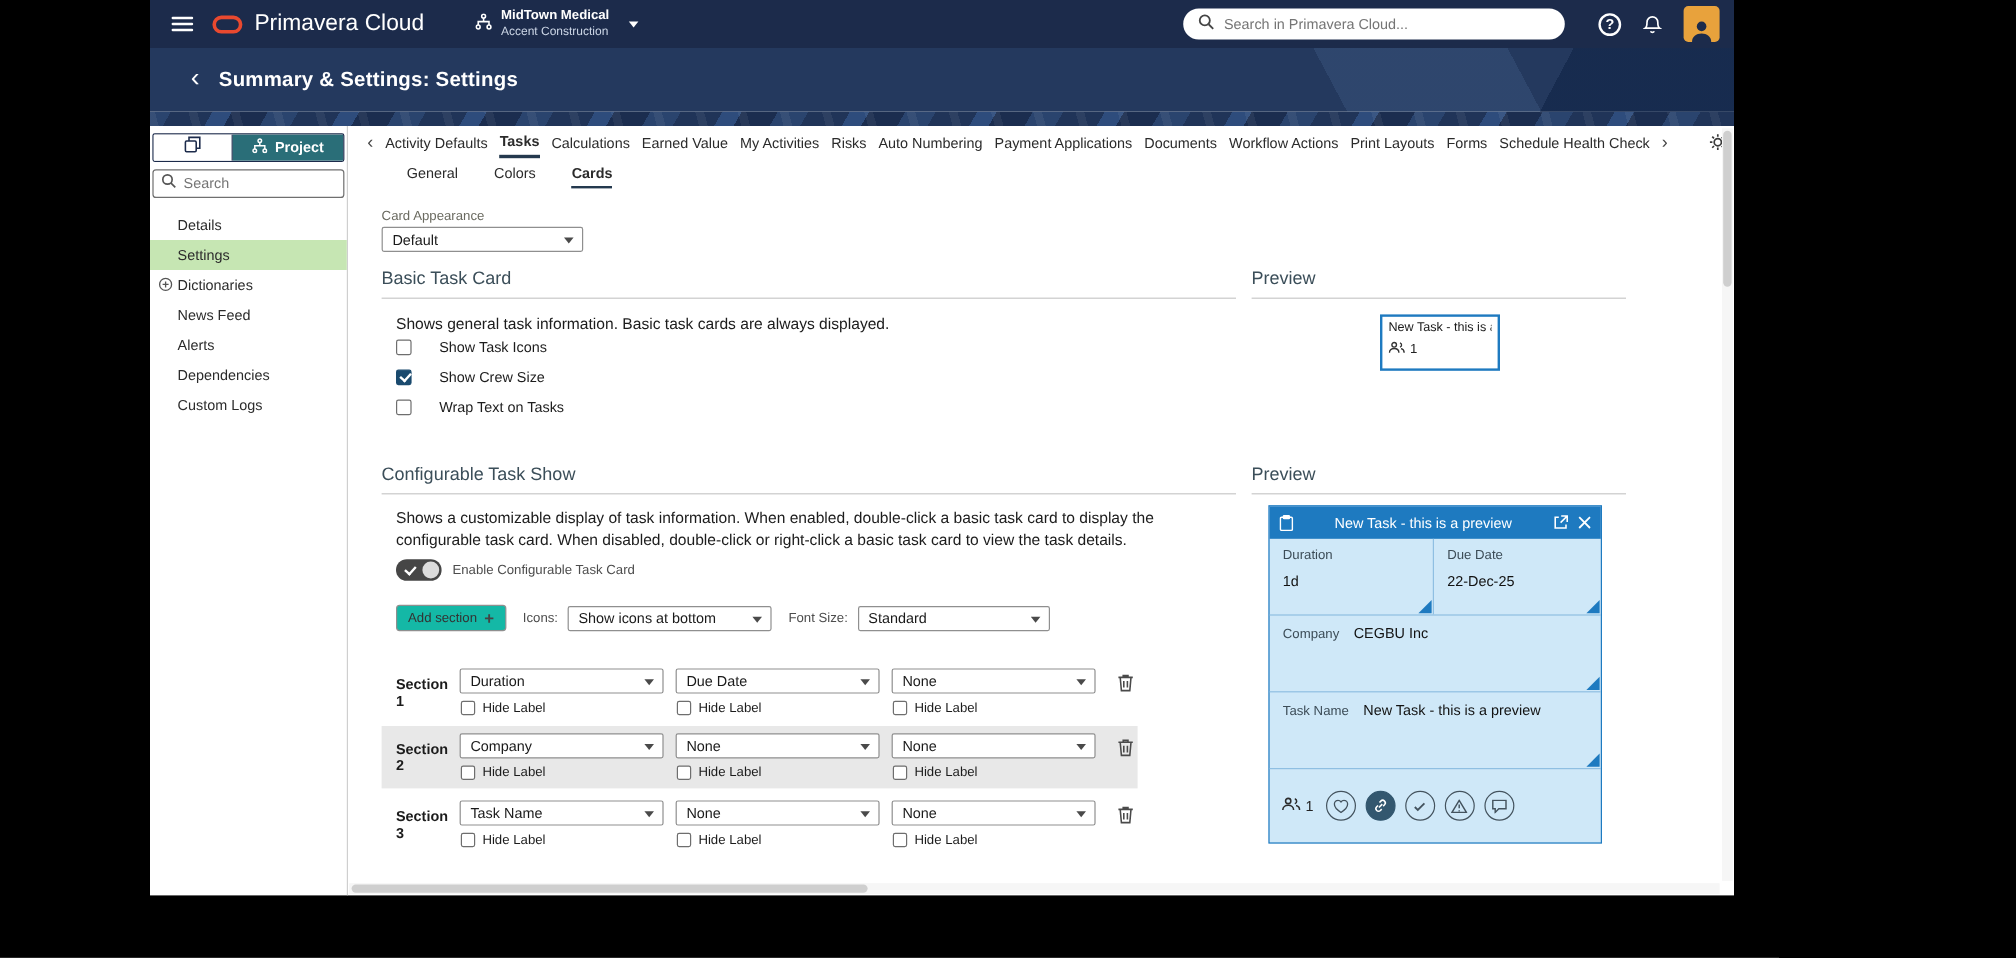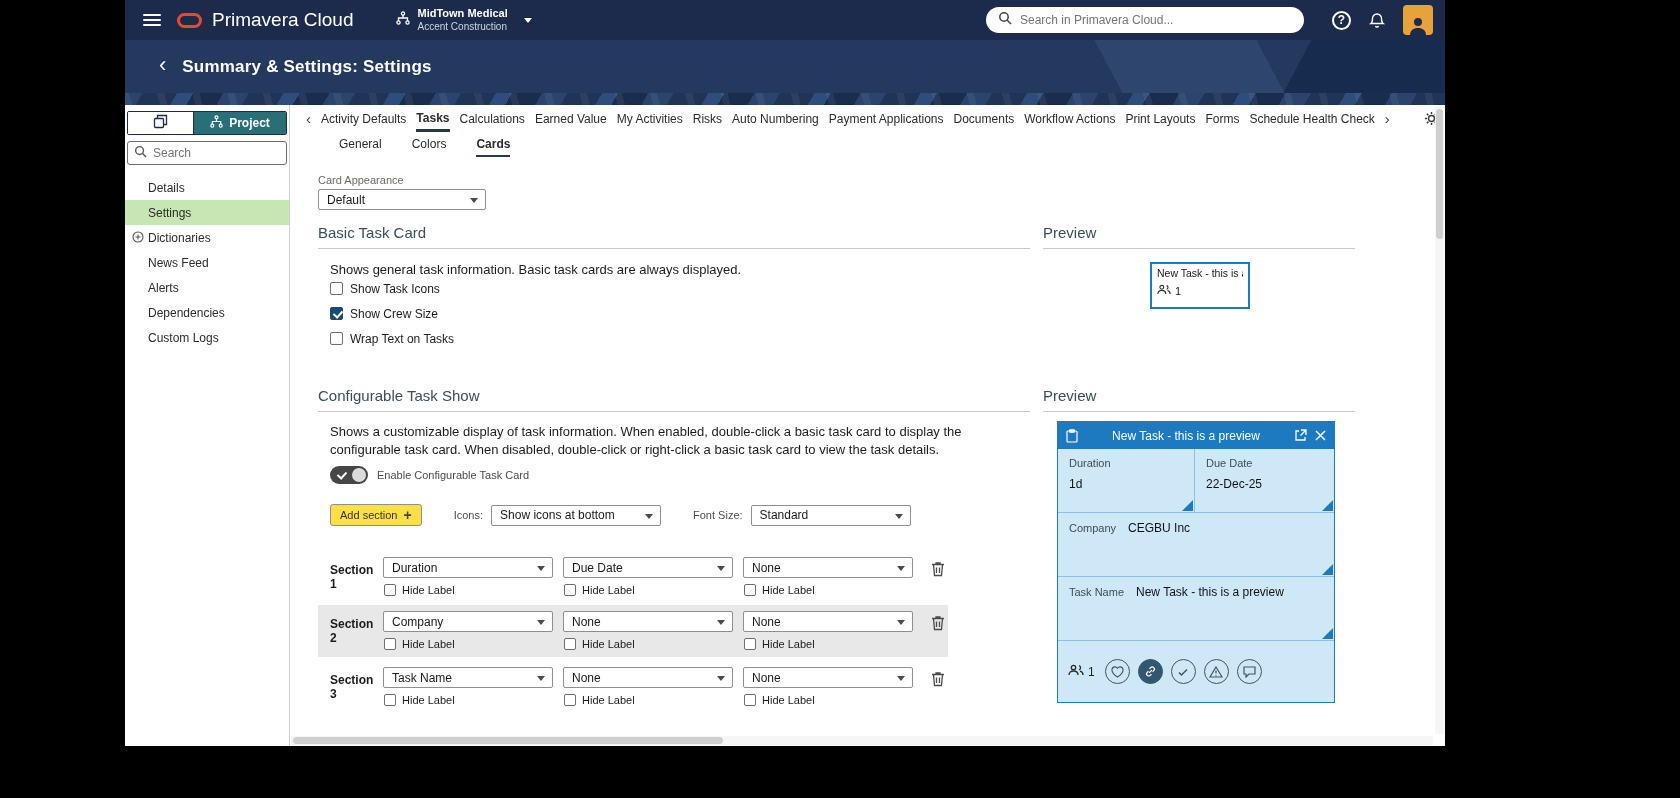--- a/index.html
+++ b/index.html
@@ -68,41 +68,41 @@
   .appearance-label { position:absolute; left:28px; top:14px; font-size:11px; color:#6a6a60; }
   .select { position:relative; border:1px solid #8f8f8f; background:#fff; height:21px; font-size:12px; display:flex; align-items:center; padding:0 22px 0 8px; color:#1a1a1a; border-radius:2px; cursor:pointer; white-space:nowrap; overflow:hidden; }
   .select::after { content:""; position:absolute; right:7px; top:8px; border-left:4px solid transparent; border-right:4px solid transparent; border-top:5px solid #4a4a4a; }
   .appearance-select { position:absolute; left:28px; top:29px; width:168px; }
 
   .sec-head { position:absolute; font-size:15px; color:#3b4e59; }
   .sec-rule { position:absolute; height:1px; background:#c9c9c9; }
   .desc { position:absolute; font-size:13px; color:#1c1c1c; line-height:1.35; }
 
   .basic-checks { position:absolute; left:40px; top:122px; display:flex; flex-direction:column; gap:11px; }
-  .check-row { display:flex; align-items:flex-start; gap:7px; cursor:pointer; }
+  .check-row { display:flex; align-items:center; gap:23px; cursor:pointer; }
   .cb { width:13px; height:13px; border:1px solid #6e6e6e; background:#fff; display:inline-block; position:relative; border-radius:2px; flex:none; }
   .cb.checked { background:#1a4a6e; border-color:#1a4a6e; }
   .cb.checked::after { content:""; position:absolute; left:3.5px; top:0.5px; width:4px; height:7px; border:solid #fff; border-width:0 2px 2px 0; transform:rotate(42deg); }
   .cb-label { font-size:12px; color:#1c1c1c; }
 
   .basic-preview-card { position:absolute; left:860px; top:102px; width:100px; height:47px; background:#fff; border:2px solid #1e7ac0; padding:3px 5px; }
   .bpc-text { font-size:10.5px; color:#1a1a1a; white-space:nowrap; overflow:hidden; }
   .bpc-crew { display:flex; align-items:center; gap:4px; margin-top:5px; font-size:11px; color:#222; }
 
   .toggle-row { position:absolute; left:40px; top:306px; display:flex; align-items:center; gap:9px; }
   .switch { width:38px; height:18px; border-radius:9px; background:#bdbdbd; position:relative; cursor:pointer; }
   .switch.checked { background:#464646; }
   .switch.checked::before { content:""; position:absolute; left:9px; top:4px; width:4px; height:7px; border:solid #fff; border-width:0 2px 2px 0; transform:rotate(42deg); }
   .switch.checked::after { content:""; position:absolute; right:2px; top:2px; width:14px; height:14px; border-radius:50%; background:#dcdcdc; }
   .toggle-label { font-size:11px; color:#4d4d4d; }
 
   .controls-row { position:absolute; left:40px; top:344px; display:flex; align-items:center; }
-  .add-section-btn { height:22px; border:1px solid #8f8f8f; border-radius:3px; background:#fde047; display:flex; align-items:center; gap:6px; padding:0 9px; font-size:11px; color:#333; cursor:pointer; }
+  .add-section-btn { height:22px; border:1px solid #8f8f8f; border-radius:3px; background:#14b8a6; display:flex; align-items:center; gap:6px; padding:0 9px; font-size:11px; color:#333; cursor:pointer; }
   .plus-glyph { font-size:14px; font-weight:bold; color:#444; }
-  .inline-label { font-size:11px; color:#4d4d4d; margin:0 8px 0 32px; }
+  .inline-label { font-size:11px; color:#4d4d4d; margin:0 8px 0 14px; }
   .icons-select { width:170px; }
   .fontsize-select { width:160px; }
 
   .section-row { position:absolute; left:28px; width:630px; display:flex; align-items:flex-start; padding:6px 0 7px 0; }
   .section-row.alt { background:#e8e8e8; }
   .section-name { width:65px; font-size:12px; font-weight:bold; color:#1c1c1c; padding-top:6px; padding-left:12px; }
   .fieldcol { width:170px; margin-right:10px; }
   .hide-label-row { display:flex; align-items:center; gap:6px; margin-top:6px; padding-left:1px; cursor:pointer; }
   .hide-label-row .cb { width:12px; height:12px; }
   .hide-label-row span.txt { font-size:11px; color:#1c1c1c; }

